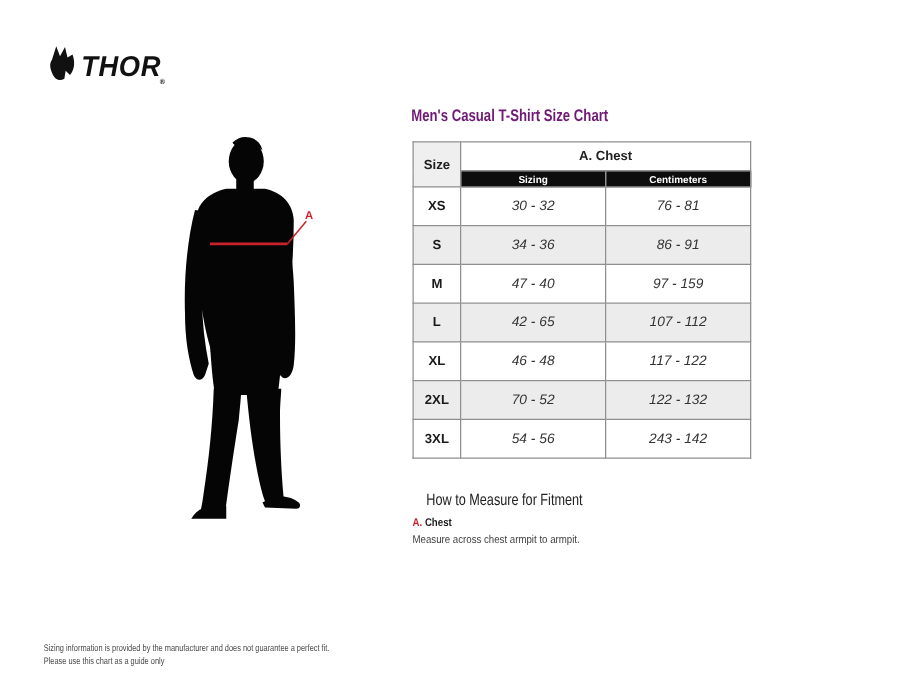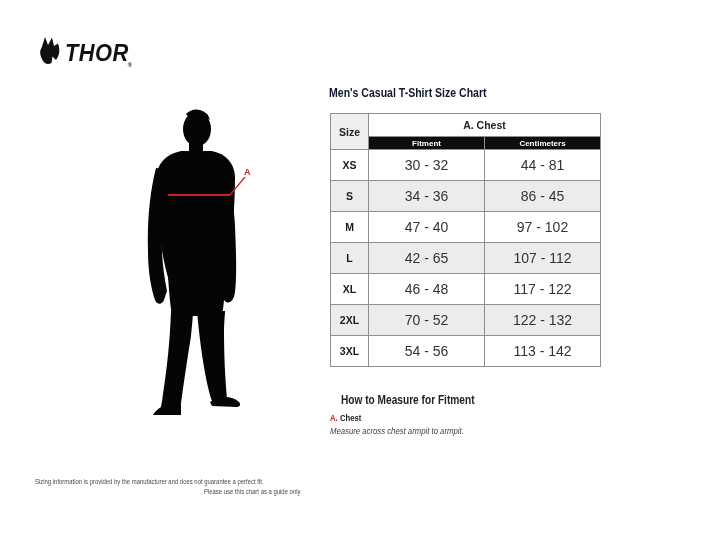--- a/index.html
+++ b/index.html
@@ -13,38 +13,38 @@
   
   .logo{position:absolute;left:37px;top:36px;display:flex;align-items:center;gap:3px;}
   .logo-word{font-size:23px;font-weight:bold;font-style:italic;letter-spacing:0.5px;
     transform:scaleX(0.95);transform-origin:0 50%;color:#111;}
   .logo-tm{font-size:6px;font-style:normal;vertical-align:baseline;position:relative;top:6px;left:-1px;}
 
   
   .figure-wrap{position:absolute;left:140px;top:106px;width:120px;height:315px;}
 
   
-  .chart-title{position:absolute;left:329px;top:85px;font-size:13.5px;font-weight:bold;color:#0f172a;}
+  .chart-title{position:absolute;left:329px;top:85px;font-size:13.5px;font-weight:bold;color:#701a75;}
   .size-table{position:absolute;left:330px;top:113px;width:270px;border-collapse:collapse;table-layout:fixed;}
   .size-table th,.size-table td{border:1px solid #8f8f8f;text-align:center;vertical-align:middle;padding:0;}
   .th-size{background:#efefef;font-size:10.5px;font-weight:bold;color:#222;margin-top:36px;}
   .th-group{background:#ffffff;font-size:10.5px;font-weight:bold;color:#222;height:22px;}
   .th-sub{background:#0d0d0d;color:#ffffff;font-size:8px;font-weight:bold;height:12px;}
   .size-table tbody tr{height:31px;margin-top:43px;}
   .size-table tbody tr:nth-child(even){background:#ececec;}
   .size-table tbody tr:nth-child(odd){background:#ffffff;}
   .td-size{font-size:10.5px;font-weight:bold;color:#1a1a1a;}
-  .td-val{font-size:14px;color:#333;}
+  .td-val{font-size:11px;color:#333;font-style:italic;}
 
-  .measure-title{position:absolute;left:329px;top:392px;font-size:13px;font-weight:bold;color:#222;padding-left:12px;}
+  .measure-title{position:absolute;left:329px;top:392px;font-size:13px;font-weight:normal;color:#222;padding-left:12px;}
   .measure-item{position:absolute;left:330px;top:413px;font-size:9px;font-weight:bold;color:#1a1a1a;}
   .measure-key{color:#c8232c;}
-  .measure-desc{position:absolute;left:330px;top:426px;font-size:9px;color:#3d3d3d;font-style:italic;}
+  .measure-desc{position:absolute;left:330px;top:426px;font-size:9px;color:#3d3d3d;}
 
-  .disclaimer{position:absolute;left:35px;top:477px;font-size:7.6px;color:#4a4a4a;line-height:9.6px;text-align:right;}
+  .disclaimer{position:absolute;left:35px;top:514px;font-size:7.6px;color:#4a4a4a;line-height:9.6px;}
   .disclaimer .cond{transform-origin:0 0;}
 </style>
 </head>
 <body>
 
 <div class="logo">
   <span>
     <svg width="25" height="30" viewBox="0 0 24 30" aria-hidden="true">
       <path fill="#111" d="M4,12 L7.5,1 L10.5,9 L14.5,1.5 L16.5,10 L20.5,7.5
         C22.5,13 22.5,19 18.5,24 L15,20.5 L14,27
@@ -105,59 +105,59 @@
       <col style="width:38px">
       <col style="width:116px">
       <col style="width:116px">
     </colgroup>
   <thead>
     <tr>
       <th class="th-size" rowspan="2">Size</th>
       <th class="th-group" colspan="2">A. Chest</th>
     </tr>
     <tr>
-      <th class="th-sub">Fitment</th>
+      <th class="th-sub">Sizing</th>
       <th class="th-sub">Centimeters</th>
     </tr>
   </thead>
   <tbody>
     <tr>
       <td class="td-size">XS</td>
       <td class="td-val">30 - 32</td>
-      <td class="td-val">44 - 81</td>
+      <td class="td-val">76 - 81</td>
     </tr>
     <tr>
       <td class="td-size">S</td>
       <td class="td-val">34 - 36</td>
-      <td class="td-val">86 - 45</td>
+      <td class="td-val">86 - 91</td>
     </tr>
     <tr>
       <td class="td-size">M</td>
       <td class="td-val">47 - 40</td>
-      <td class="td-val">97 - 102</td>
+      <td class="td-val">97 - 159</td>
     </tr>
     <tr>
       <td class="td-size">L</td>
       <td class="td-val">42 - 65</td>
       <td class="td-val">107 - 112</td>
     </tr>
     <tr>
       <td class="td-size">XL</td>
       <td class="td-val">46 - 48</td>
       <td class="td-val">117 - 122</td>
     </tr>
     <tr>
       <td class="td-size">2XL</td>
       <td class="td-val">70 - 52</td>
       <td class="td-val">122 - 132</td>
     </tr>
     <tr>
       <td class="td-size">3XL</td>
       <td class="td-val">54 - 56</td>
-      <td class="td-val">113 - 142</td>
+      <td class="td-val">243 - 142</td>
     </tr>
   </tbody>
 </table>
 
 <div class="measure-title">
   <span class="cond">How to Measure for Fitment</span>
 </div>
 <div class="measure-item">
   <span class="cond86"><span class="measure-key">A.</span>&nbsp;<span>Chest</span></span>
 </div>

